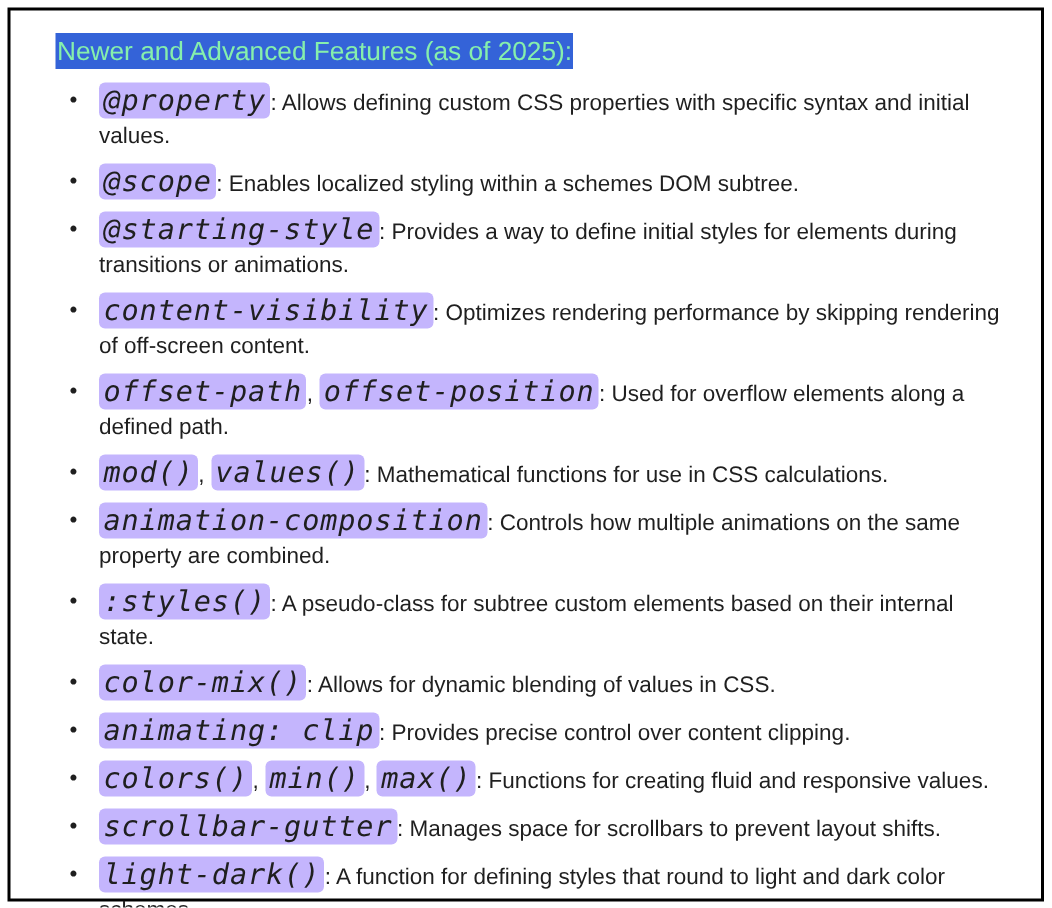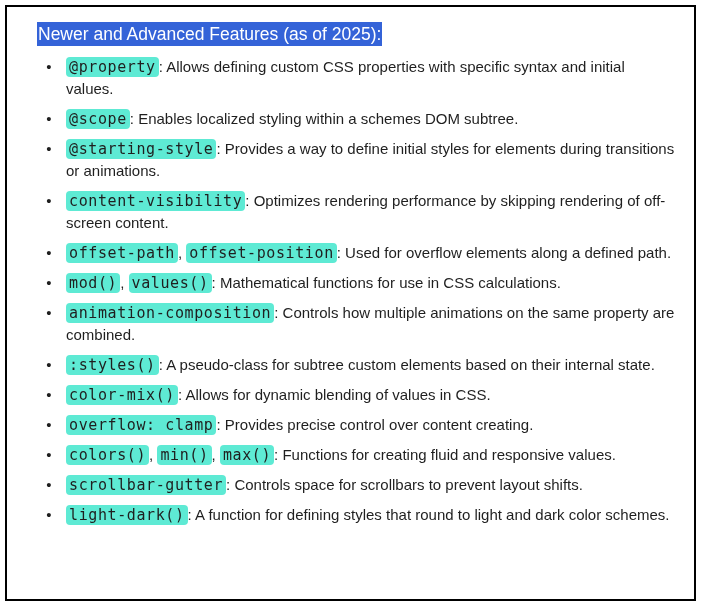--- a/index.html
+++ b/index.html
@@ -25,21 +25,21 @@
       background: #ffffff;
       box-sizing: content-box;
     }
     .heading {
       position: absolute;
       left: 30px;
       top: 15px;
       height: 24px;
       line-height: 24px;
       font-size: 17.5px;
-      color: #ffffff;
+      color: #86efac;
       background: #3463d8;
       padding: 0 1px;
       white-space: nowrap;
     }
     ul.features {
       position: absolute;
       left: 0;
       top: 49px;
       margin: 0;
       padding: 0 0 0 59px;
@@ -57,26 +57,27 @@
       position: absolute;
       left: -22px;
       top: 0;
       width: 10px;
       text-align: center;
       font-size: 15px;
       line-height: 22px;
     }
     code.chip {
       font-family: "DejaVu Sans Mono", monospace;
-      font-size: 15px;
-      background: #5eead4;
+      font-size: 19px;
+      background: #c4b5fd;
       color: #1f1f1f;
       border-radius: 4px;
       padding: 1px 3px;
       letter-spacing: 0.6px;
+      font-style: italic;
     }
     .sep {
       white-space: pre;
     }
   </style>
 </head>
 <body>
 
 <div class="frame">
   <div class="heading">Newer and Advanced Features (as of 2025):</div>
@@ -123,31 +124,31 @@
       <code class="chip">:styles()</code><span>: A pseudo-class for subtree custom elements based on their internal state.</span>
     </li>
 
     <li>
       <span class="bullet">•</span>
       <code class="chip">color-mix()</code><span>: Allows for dynamic blending of values in CSS.</span>
     </li>
 
     <li>
       <span class="bullet">•</span>
-      <code class="chip">overflow: clamp</code><span>: Provides precise control over content creating.</span>
+      <code class="chip">animating: clip</code><span>: Provides precise control over content clipping.</span>
     </li>
 
     <li>
       <span class="bullet">•</span>
       <code class="chip">colors()</code><span class="sep">, </span><code class="chip">min()</code><span class="sep">, </span><code class="chip">max()</code><span>: Functions for creating fluid and responsive values.</span>
     </li>
 
     <li>
       <span class="bullet">•</span>
-      <code class="chip">scrollbar-gutter</code><span>: Controls space for scrollbars to prevent layout shifts.</span>
+      <code class="chip">scrollbar-gutter</code><span>: Manages space for scrollbars to prevent layout shifts.</span>
     </li>
 
     <li>
       <span class="bullet">•</span>
       <code class="chip">light-dark()</code><span>: A function for defining styles that round to light and dark color schemes.</span>
     </li>
   </ul>
 </div>
 
 </body></html>

